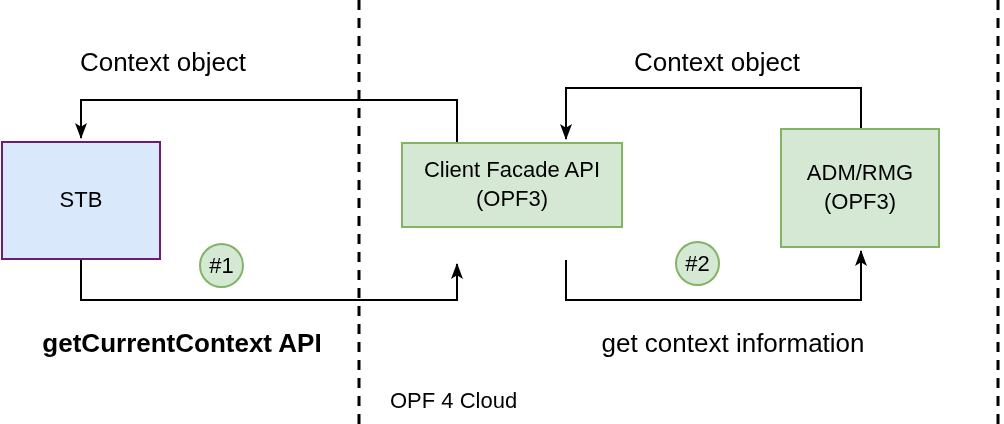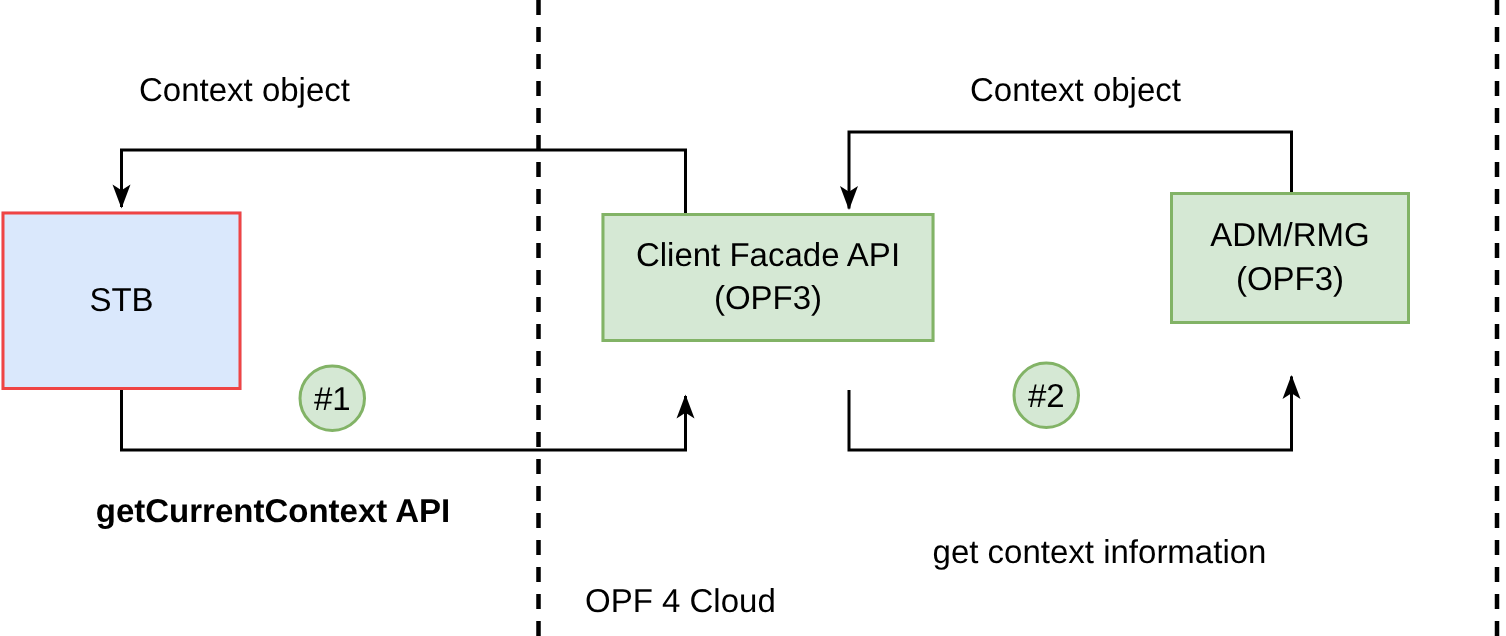--- a/index.html
+++ b/index.html
@@ -20,36 +20,36 @@
     box-sizing: border-box;
     display: flex;
     flex-direction: column;
     align-items: center;
     justify-content: center;
     text-align: center;
     font-size: 22px;
     line-height: 1.3;
     white-space: nowrap;
   }
-  .node.blue  { background: #dae8fc; border: 2px solid #ef4444; }
+  .node.blue  { background: #dae8fc; border: 2px solid #701a75; }
   .node.green { background: #d5e8d4; border: 2px solid #82b366; }
   #node-stb    { left: 1px;   top: 141px; width: 160px; height: 119px; }
   #node-client { left: 401px; top: 142px; width: 222px; height: 86px; }
-  #node-adm    { left: 780px; top: 128px; width: 160px; height: 88px; }
+  #node-adm    { left: 780px; top: 128px; width: 160px; height: 120px; }
   .edge-label {
     position: absolute;
-    font-size: 22px;
+    font-size: 26px;
     white-space: nowrap;
     transform: translateX(-50%);
     text-align: center;
   }
   #label-context-left  { left: 163px; top: 47px; }
   #label-context-right { left: 717px; top: 47px; }
   #label-getcontext    { left: 182px; top: 328px; font-weight: bold; }
-  #label-getinfo       { left: 733px; top: 328px; margin-top: 27px; }
+  #label-getinfo       { left: 733px; top: 328px; }
   .region-label {
     position: absolute;
     left: 390px;
     top: 388px;
     font-size: 22px;
     white-space: nowrap;
   }
   .badge {
     position: absolute;
     box-sizing: border-box;

